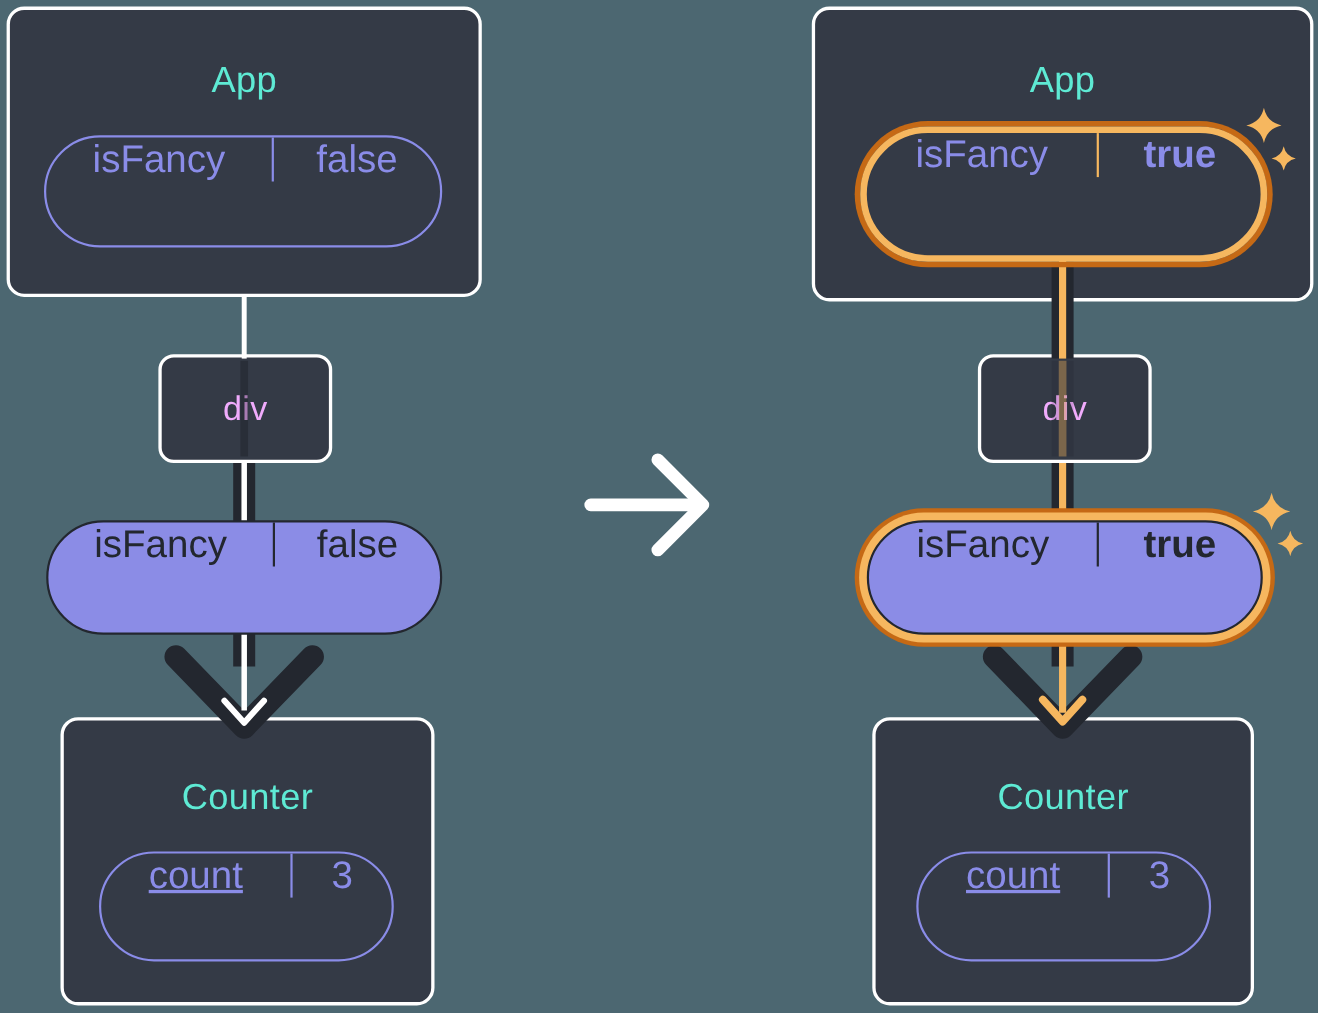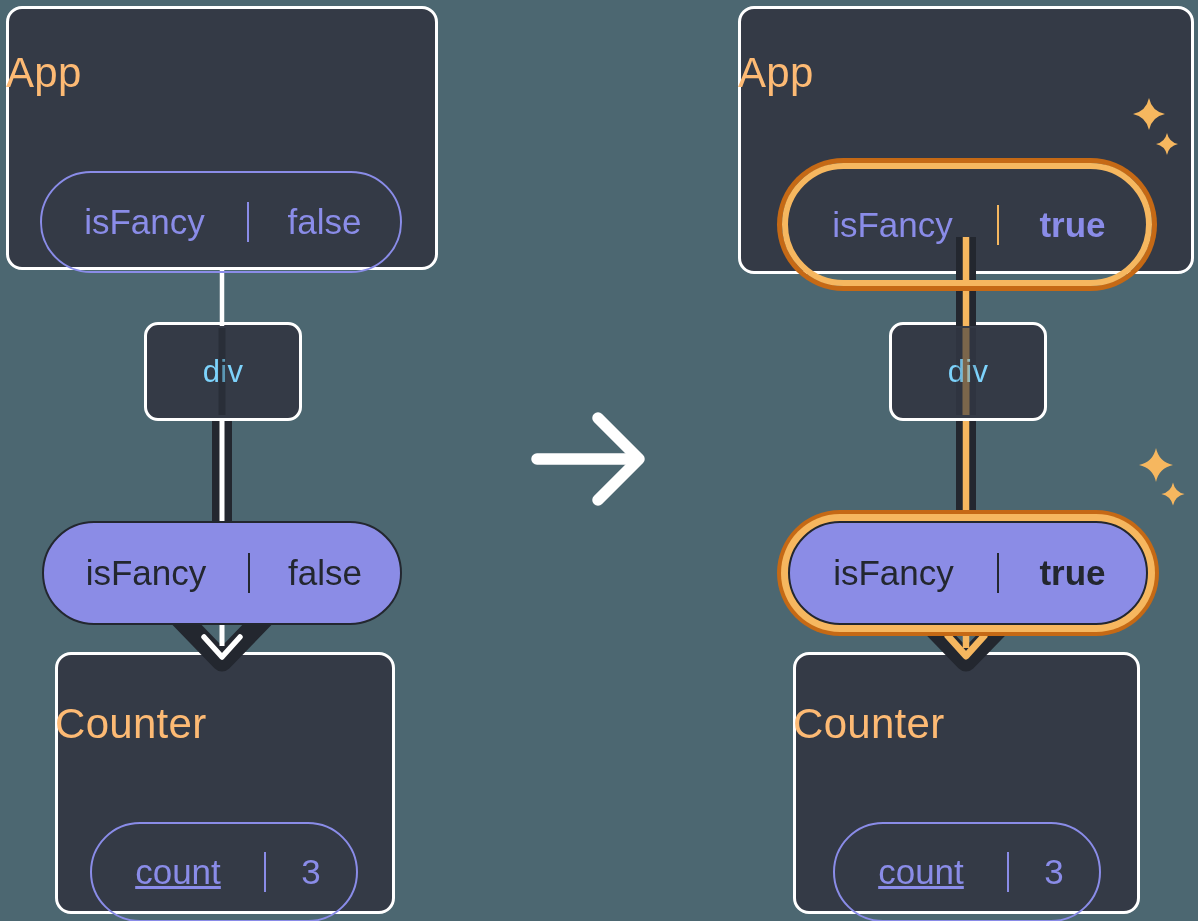--- a/index.html
+++ b/index.html
@@ -6,29 +6,29 @@
   .canvas{
     position:relative;width:1198px;height:921px;background:#4C6771;overflow:hidden;
     font-family:"Liberation Sans",sans-serif;
   }
   
   .node{
     position:absolute;background:#343A46;border:3.5px solid #FFFFFF;border-radius:16px;
     box-sizing:border-box;z-index:1;
   }
   .node-title{
-    position:absolute;color:#fdba74;font-size:42px;font-weight:500;
+    position:absolute;text-align:center;color:#5eead4;font-size:33px;font-weight:500;
     line-height:40px;z-index:1;letter-spacing:.3px;
   }
   .div-box{display:flex;align-items:center;justify-content:center;border-width:3px;border-radius:14px;}
-  .div-label{color:#7dd3fc;font-size:31px;font-weight:500;letter-spacing:.3px;}
+  .div-label{color:#f0abfc;font-size:31px;font-weight:500;letter-spacing:.3px;}
   
   .pill{
-    position:absolute;box-sizing:border-box;border-radius:999px;display:flex;align-items:center;
-    z-index:3;font-size:35px;margin-top:48px;
+    position:absolute;box-sizing:border-box;border-radius:999px;display:flex;align-items:flex-start;
+    z-index:3;font-size:35px;
   }
   .pill .cell{display:flex;align-items:center;justify-content:center;}
   .pill .val{flex:1;}
   .outline-pill{border:2.5px solid #8A8CE8;color:#8A8CE8;background:transparent;}
   .outline-pill .val{border-left:2.5px solid #8A8CE8;}
   .filled-pill{border:2.5px solid #23272F;color:#23272F;background:#8B8CE6;}
   .filled-pill .val{border-left:2.5px solid #23272F;}
   .hl-app-pill{
     border:6px solid #F6B75F;box-shadow:0 0 0 5px #C56915;color:#8A8CE8;background:transparent;
   }

